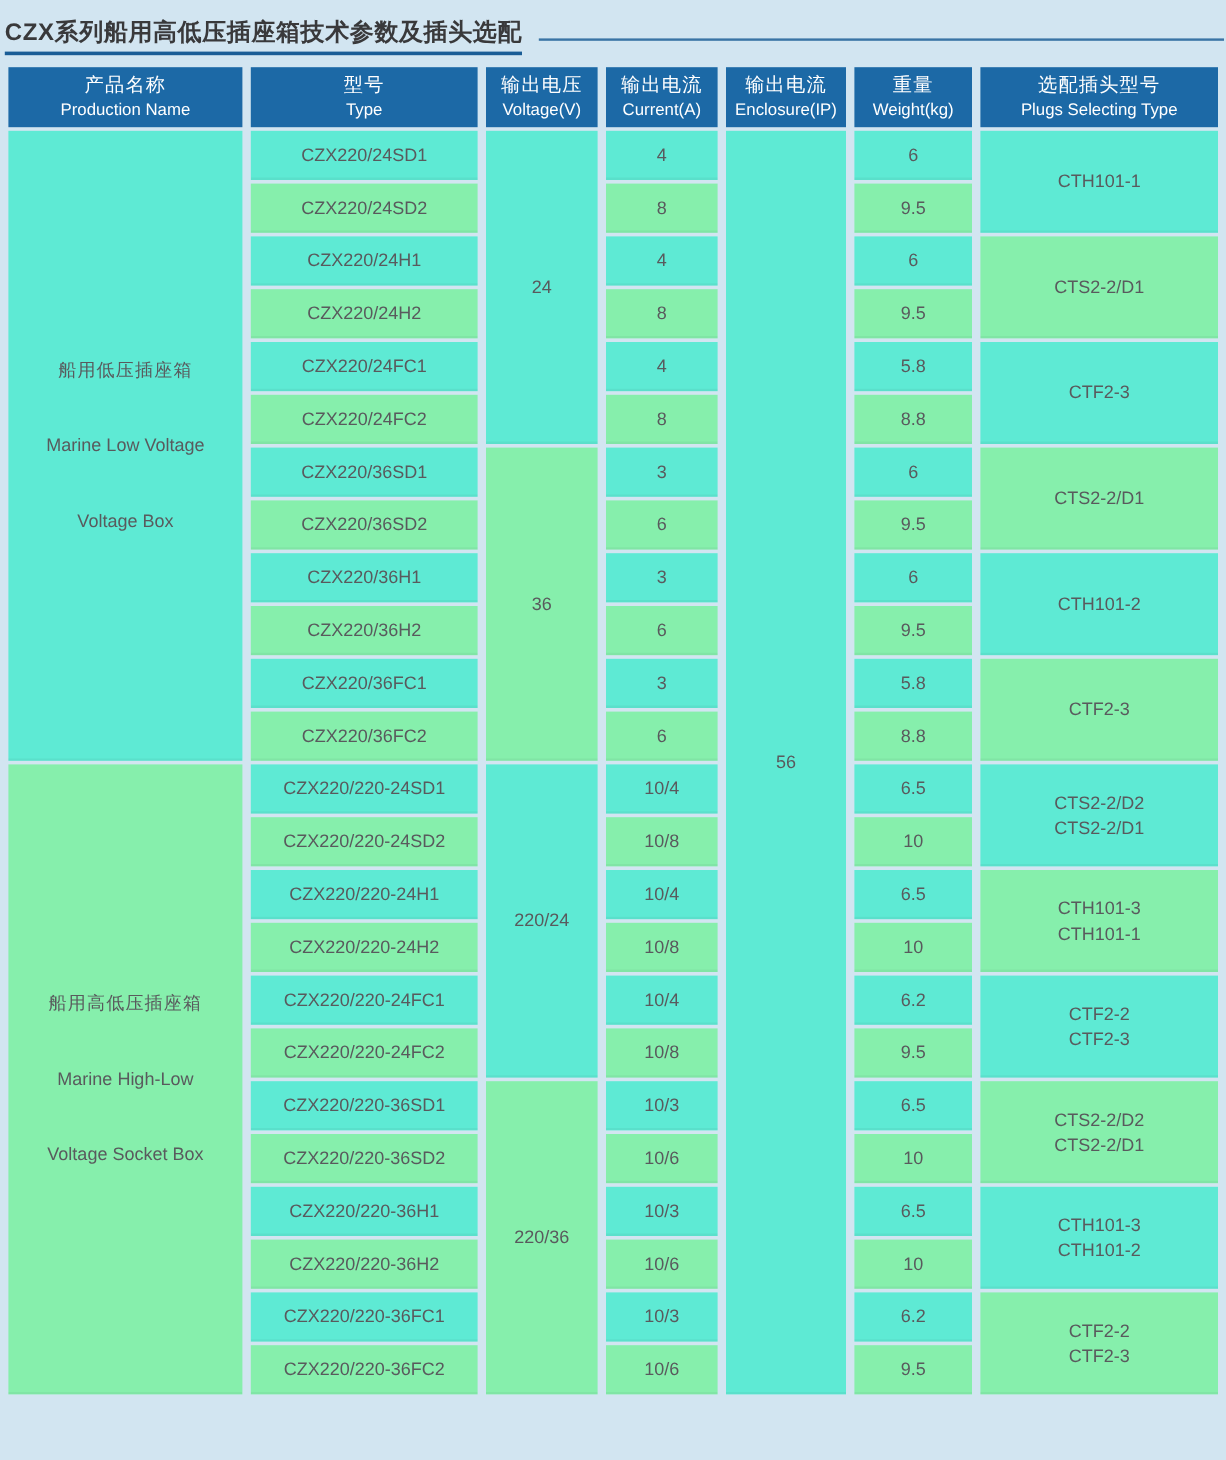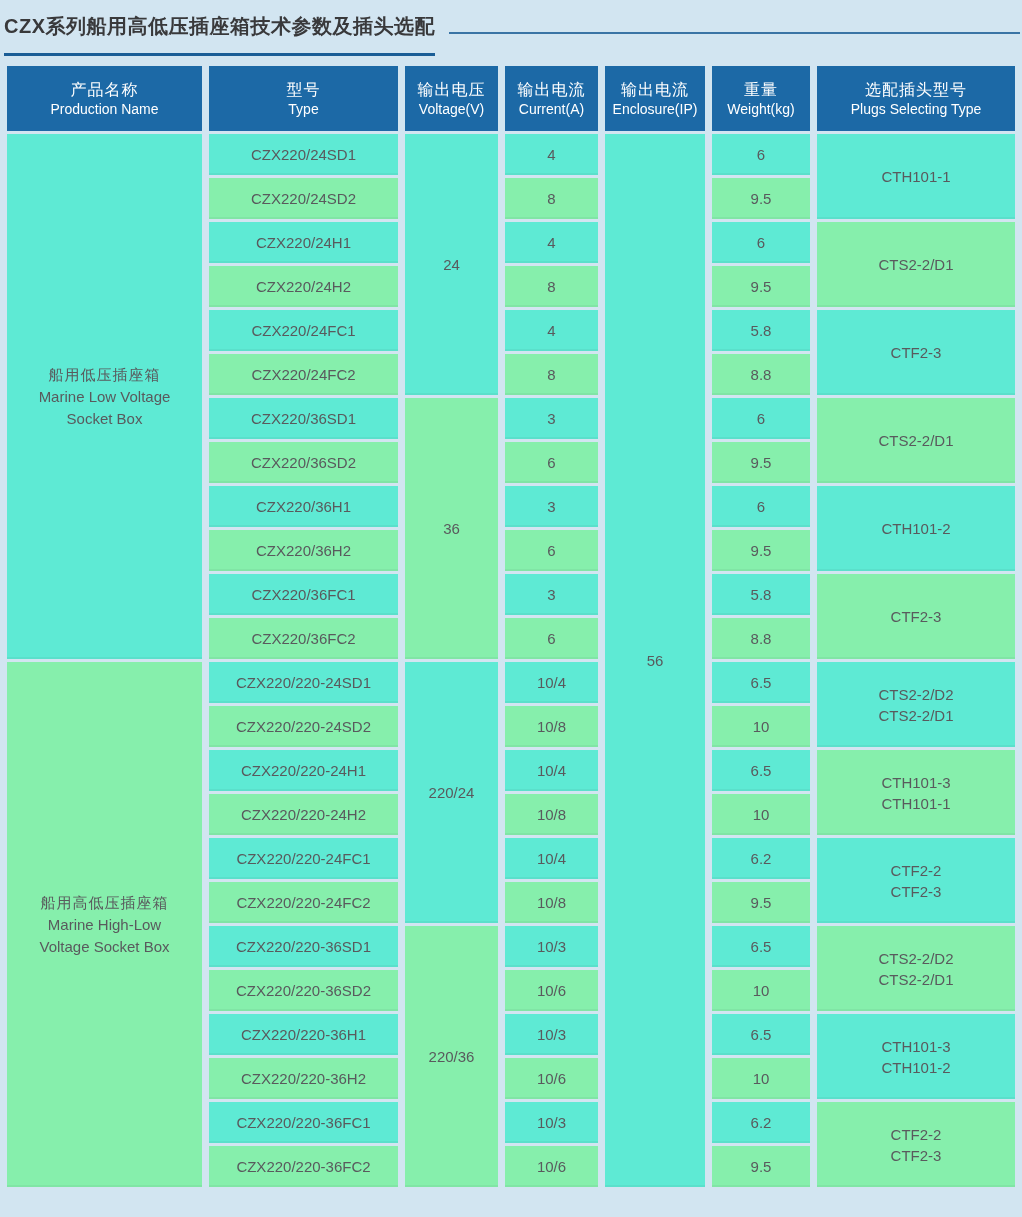--- a/index.html
+++ b/index.html
@@ -10,21 +10,21 @@
     overflow:hidden;
   }
   .page{padding-top:13px;}
 
   
   .title-row{display:flex;align-items:flex-start;padding:0 2px 0 4px;}
   .page-title{
     display:inline-block;
     font-size:20px;font-weight:bold;color:#39393b;
     letter-spacing:.5px;
-    padding-bottom:13px;
+    padding-bottom:3px;
     border-bottom:3px solid #1a5d96;
     white-space:nowrap;
   }
   .title-rule{flex:1 1 auto;height:2px;background:#3a74a5;margin:19px 0 0 14px;}
 
   
   table.spec{
     width:1022px;
     table-layout:fixed;
     border-collapse:separate;
@@ -34,38 +34,38 @@
   col.c0{width:195px}
   col.c1{width:189px}
   col.c2{width:93px}
   col.c3{width:93px}
   col.c4{width:100px}
   col.c5{width:98px}
   col.c6{width:198px}
 
   th{
     background:#1c69a6;color:#ffffff;
-    height:65px;padding:0;
+    height:50px;padding:0;
     font-weight:normal;vertical-align:middle;text-align:center;
   }
   th .zh{font-size:16px;line-height:21px;letter-spacing:1px;}
   th .en{font-size:14px;line-height:19px;text-align:center;}
 
   td{
     height:41px;padding:0;
     text-align:center;vertical-align:middle;
     font-size:15px;color:#595a5d;
     box-shadow:inset 0 -2px 0 rgba(0,0,0,0.04);
   }
   td.dark{background:#5eead4;}
   td.light{background:#86efac;}
 
   td .line{line-height:21px;}
   td .zh-line{font-size:15px;line-height:22px;letter-spacing:1px;}
-  td .en-line{font-size:15px;line-height:22px;}
+  td .en-line{font-size:15px;line-height:22px;margin-top:41px;}
 </style>
 </head>
 <body>
 
 <div class="page">
 
   <div class="title-row">
     <span class="page-title">CZX系列船用高低压插座箱技术参数及插头选配</span>
     <div class="title-rule"></div>
   </div>
@@ -110,21 +110,21 @@
             <div class="zh">选配插头型号</div>
             <div class="en">Plugs Selecting Type</div>
           </th>
         </tr>
       </thead>
     <tbody>
         <tr>
           <td class="dark" rowspan="12">
             <div class="zh-line">船用低压插座箱</div>
             <div class="en-line">Marine Low Voltage</div>
-            <div class="en-line">Socket Box</div>
+            <div class="en-line">Voltage Box</div>
           </td>
           <td class="dark">CZX220/24SD1</td>
           <td class="dark" rowspan="6">24</td>
           <td class="dark">4</td>
           <td class="dark" rowspan="24">56</td>
           <td class="dark">6</td>
           <td class="dark" rowspan="2">
             <div class="line">CTH101-1</div>
           </td>
         </tr>

